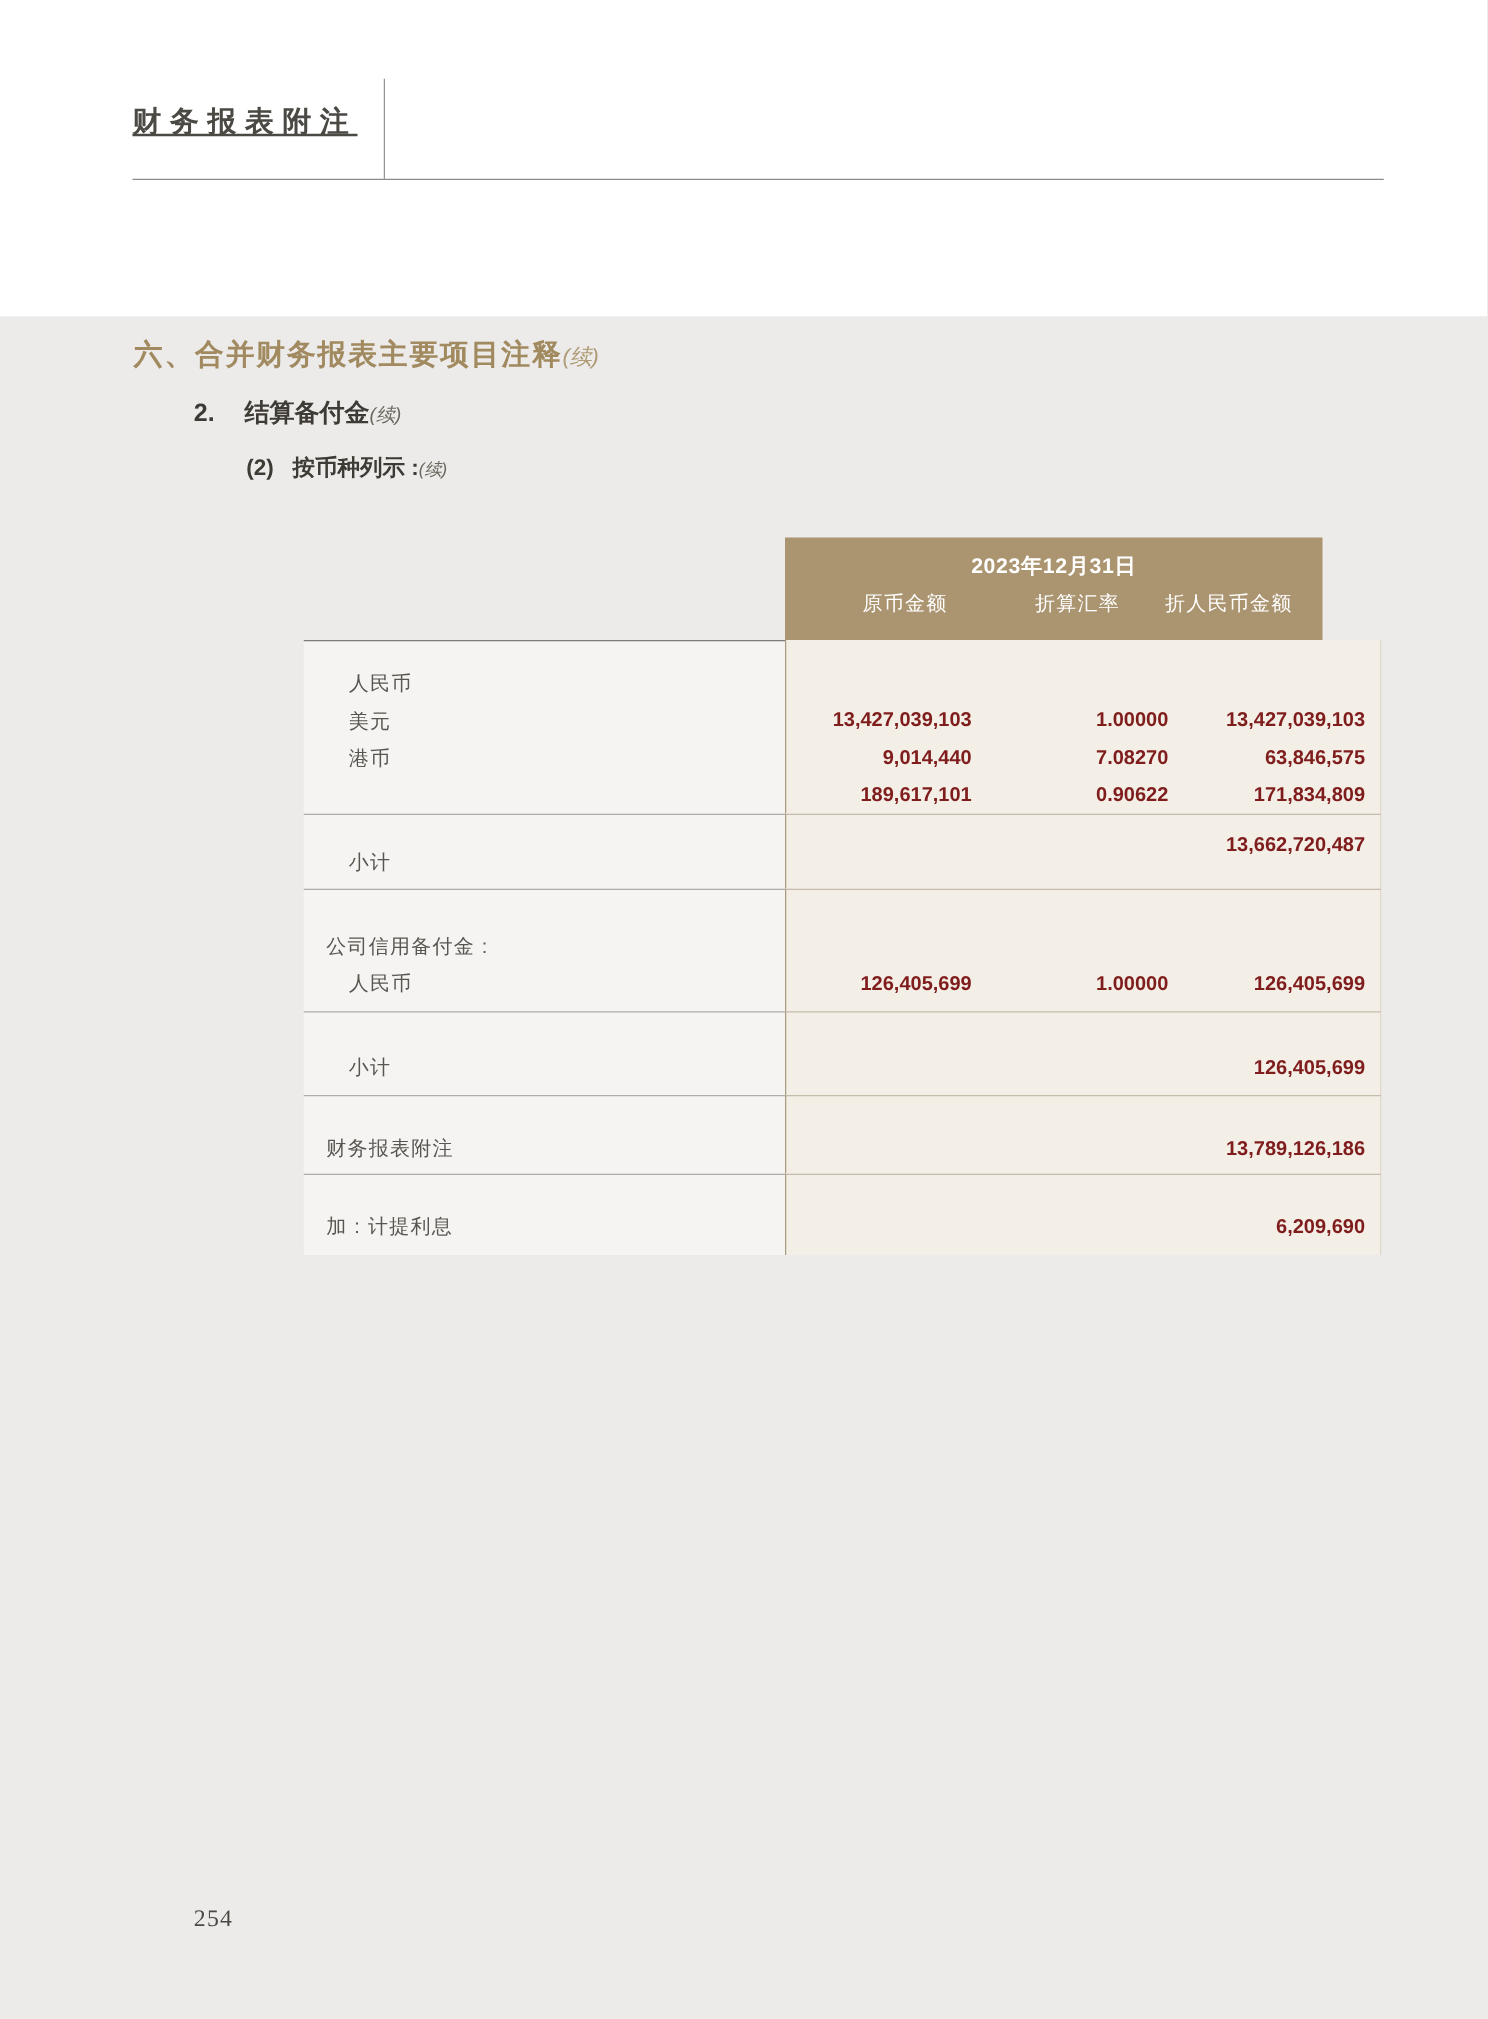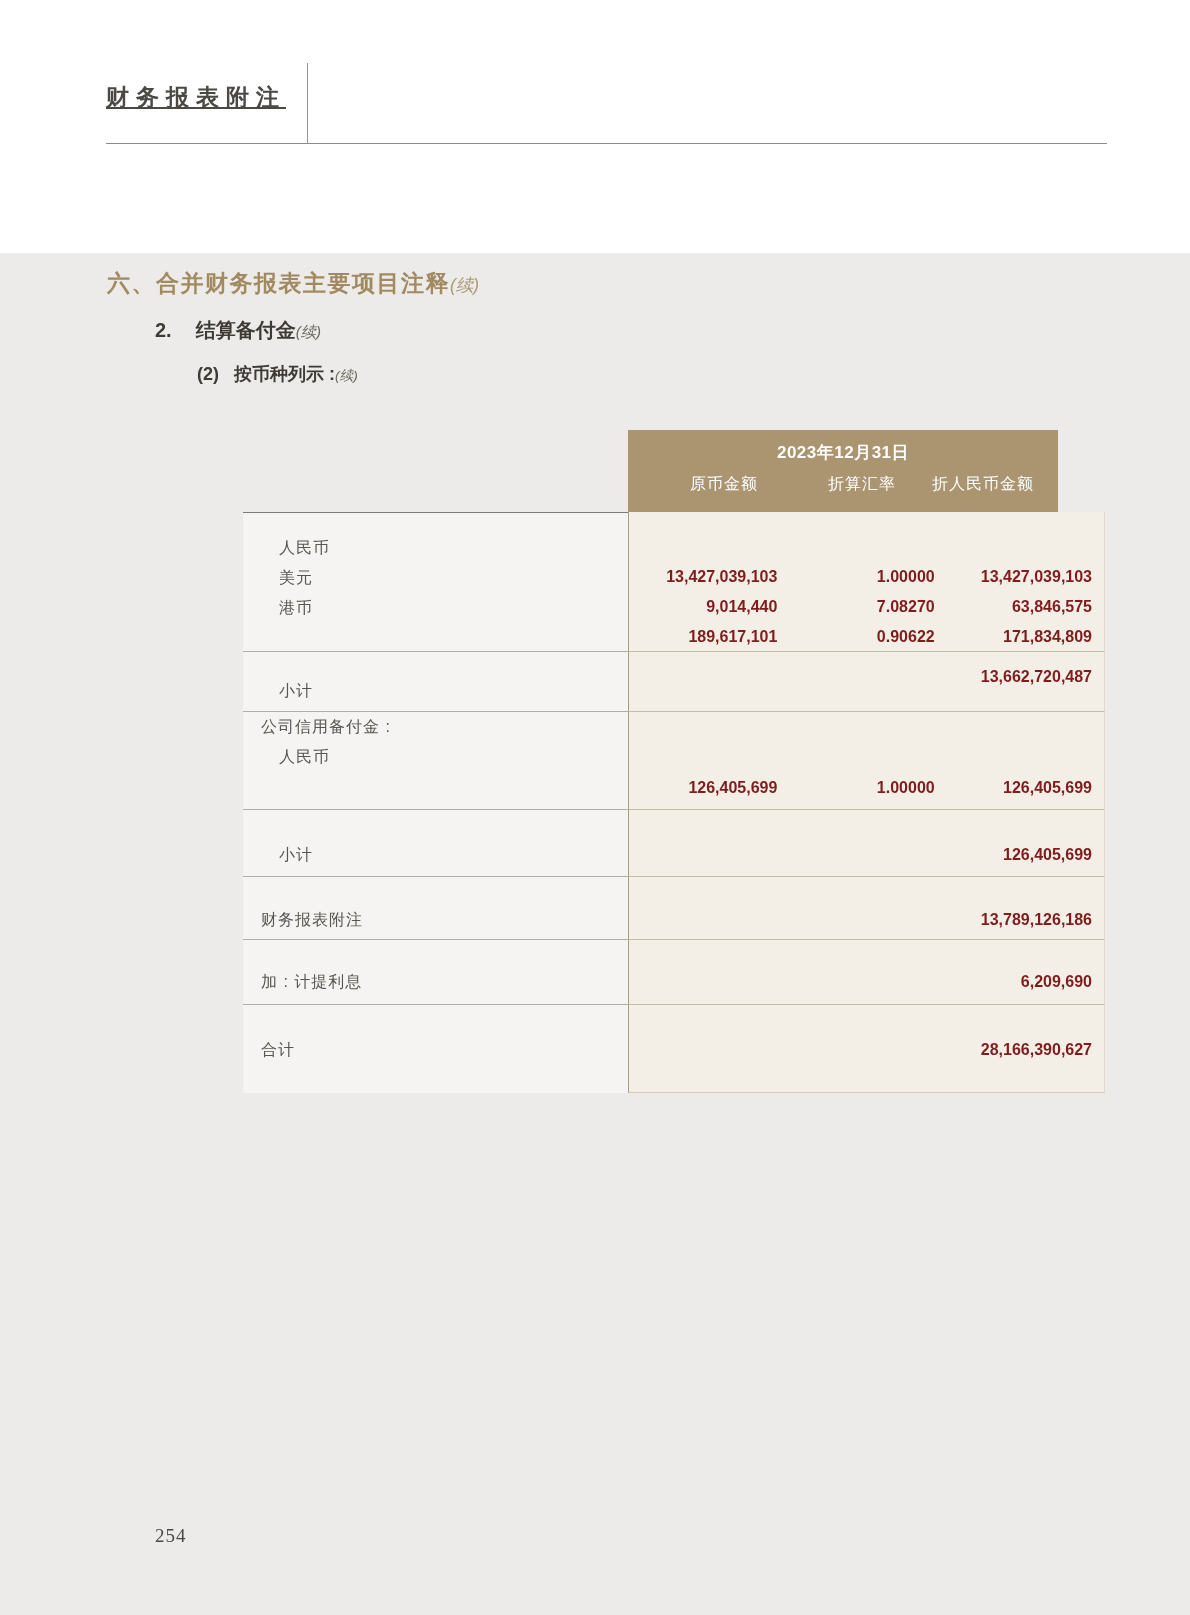--- a/index.html
+++ b/index.html
@@ -125,21 +125,21 @@
           </div>
           <div class="data-cell" style="padding-top: 10px;">
             <div class="data-line">
               <span class="num c0"></span>
               <span class="num c1"></span>
               <span class="num c2">13,662,720,487</span>
             </div>
           </div>
         </div>
         <div class="sec" style="height: 98px;">
-          <div class="lbl-cell" style="">
+          <div class="lbl-cell" style="padding-top: 31px;">
             <div class="lbl-line" style="padding-left: 18px;">公司信用备付金 :</div>
             <div class="lbl-line" style="padding-left: 36px;">人民币</div>
           </div>
           <div class="data-cell" style="padding-top: 31px;">
             <div class="data-line">
               <span class="num c0"></span>
               <span class="num c1"></span>
               <span class="num c2"></span>
             </div>
             <div class="data-line">
@@ -178,29 +178,17 @@
             <div class="lbl-line" style="padding-left: 18px;">加 : 计提利息</div>
           </div>
           <div class="data-cell" style="padding-top: 27px;">
             <div class="data-line">
               <span class="num c0"></span>
               <span class="num c1"></span>
               <span class="num c2">6,209,690</span>
             </div>
           </div>
         </div>
-        <div class="sec last" style="height: 89px;">
-          <div class="lbl-cell" style="padding-top: 30px;">
-            <div class="lbl-line" style="padding-left: 18px;">合计</div>
-          </div>
-          <div class="data-cell" style="padding-top: 30px;">
-            <div class="data-line">
-              <span class="num c0"></span>
-              <span class="num c1"></span>
-              <span class="num c2">28,166,390,627</span>
-            </div>
-          </div>
-        </div>
       </div>
   </div>
 
   <div class="page-num">254</div>
 </div>
 
 </body></html>

